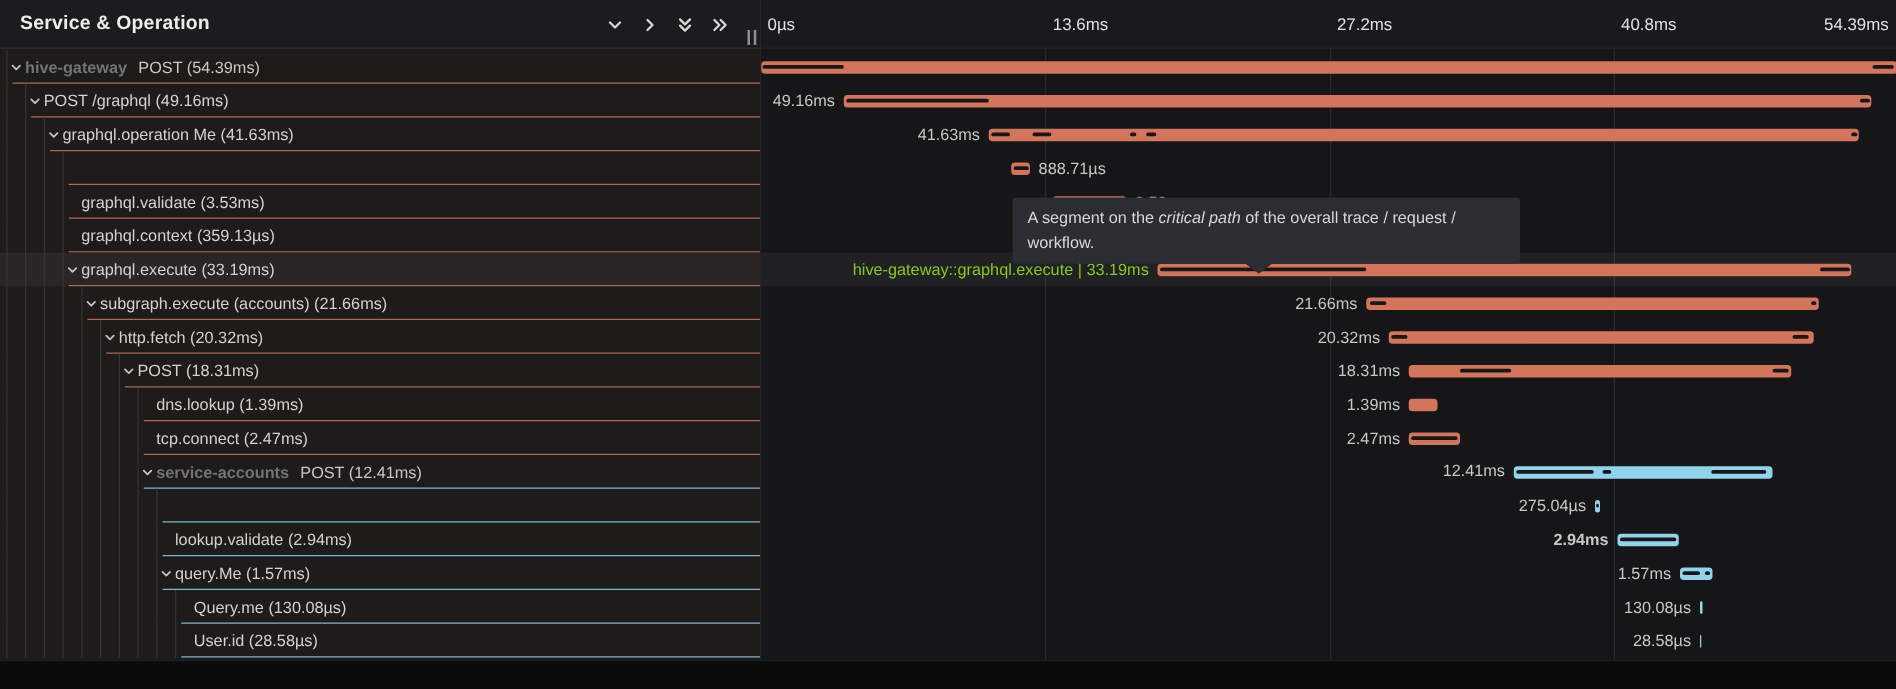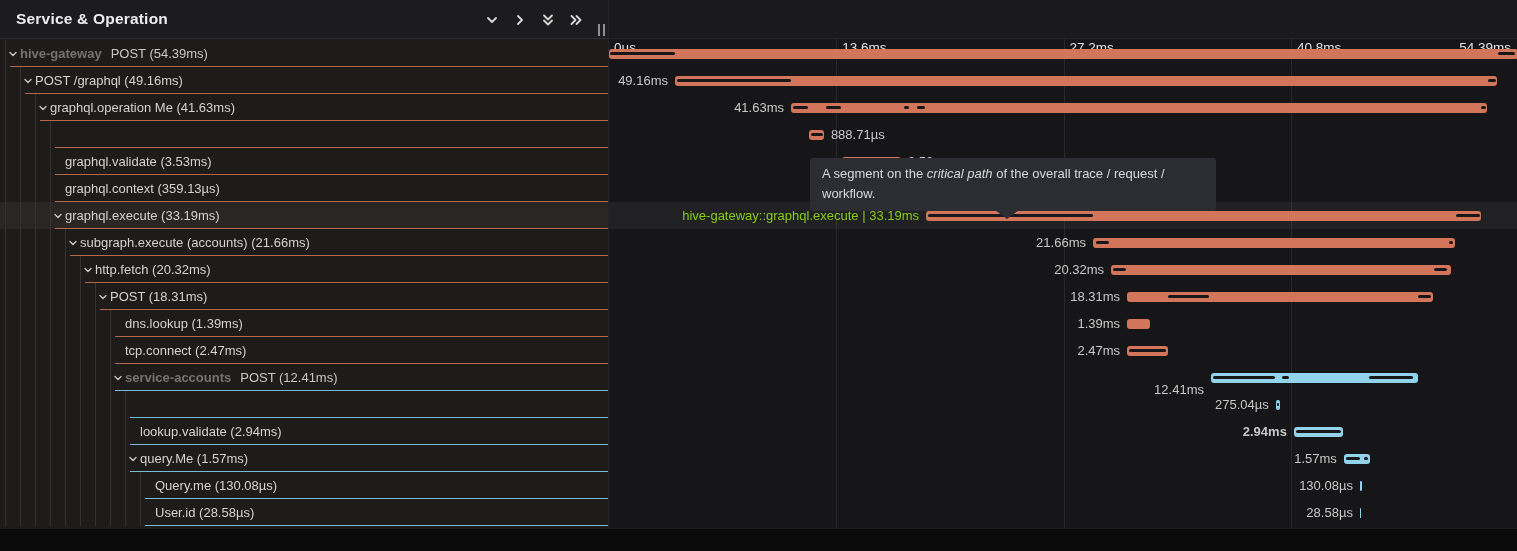--- a/index.html
+++ b/index.html
@@ -26,21 +26,21 @@
   .lrow .guide { position:absolute; top:0; bottom:0; width:1px; background:#343236; }
   .lrow .rowborder { position:absolute; bottom:0; right:0; height:1px; }
   .lrow .chev { position:absolute; top:9px; }
   .ltext { position:absolute; top:0; height:27px; line-height:27px; font-size:13px; color:#d4d1cf; white-space:nowrap; }
   .ltext .svc { font-weight:700; color:#737373; margin-right:9px; }
   .ltext .op { color:#c9c6c3; }
   
   .right-panel { position:absolute; left:608px; top:0; width:909px; height:528px; background:#161619; border-left:1px solid #242428; }
   .right-header { position:absolute; left:0; top:0; width:100%; height:39px; background:#1a191c; border-bottom:1px solid #232327; }
   .gridline { position:absolute; top:0; height:528px; width:1px; background:#29292d; }
-  .tick { position:absolute; top:0; height:47px; line-height:39px; font-size:13.5px; font-weight:500; color:#e2e2e4; white-space:nowrap;margin-top:28px; }
+  .tick { position:absolute; top:0; height:47px; line-height:39px; font-size:13.5px; font-weight:500; color:#e2e2e4; white-space:nowrap; }
   .hover-band { position:absolute; left:0; width:909px; height:27px; background:rgba(255,255,255,0.05); }
   .bar { position:absolute; height:10px; border-radius:3px; cursor:pointer; }
   .bar .seg { position:absolute; top:3.5px; height:3px; border-radius:1.5px; background:#18171a; }
   .blabel { position:absolute; height:27px; line-height:27px; font-size:13px; color:#c9c7c5; white-space:nowrap; }
   .blabel.hovlabel { color:#84cc16; }
   
   .tooltip {
     position:absolute; left:810px; top:158px; width:406px; z-index:10;
     background:#2b2d32; border-radius:3px; padding:6px 12px 7px 12px;
     font-size:13px; line-height:20px; color:#d6d8db;
@@ -360,21 +360,21 @@
         <span class="blabel" style="top: 310px; left: 511.092px; transform: translateX(-100%);">1.39ms</span>
         <div class="bar" style="top: 345.5px; left: 518.092px; width: 41.2802px; background: rgb(211, 117, 91);">
           <i class="seg" style="left: 1.67126px; width: 36.7678px; background: rgb(24, 23, 26);"></i>
         </div>
         <span class="blabel" style="top: 337px; left: 511.092px; transform: translateX(-100%);">2.47ms</span>
         <div class="bar" style="top: 372.5px; left: 601.989px; width: 207.404px; background: rgb(146, 211, 236);">
           <i class="seg" style="left: 2.00552px; width: 62.0039px; background: rgb(24, 23, 26);"></i>
           <i class="seg" style="left: 71.0287px; width: 7.01931px; background: rgb(24, 23, 26);"></i>
           <i class="seg" style="left: 157.934px; width: 43.9542px; background: rgb(24, 23, 26);"></i>
         </div>
-        <span class="blabel" style="top: 376px; left: 594.989px; transform: translateX(-100%);">12.41ms</span>
+        <span class="blabel" style="top: 363px; left: 594.989px; transform: translateX(-100%);">12.41ms</span>
         <div class="bar" style="top: 399.5px; left: 666.834px; width: 4.59664px; background: rgb(146, 211, 236);">
           <i class="seg" style="left: 1.00276px; width: 2.33977px; background: rgb(24, 23, 26);"></i>
         </div>
         <span class="blabel" style="top: 391px; left: 659.834px; transform: translateX(-100%);">275.04µs</span>
         <div class="bar" style="top: 426.5px; left: 684.884px; width: 49.1351px; background: rgb(146, 211, 236);">
           <i class="seg" style="left: 2.00552px; width: 45.1241px; background: rgb(24, 23, 26);"></i>
         </div>
         <span class="blabel" style="top: 418px; left: 677.884px; transform: translateX(-100%); font-weight: bold;">2.94ms</span>
         <div class="bar" style="top: 453.5px; left: 734.854px; width: 26.2388px; background: rgb(146, 211, 236);">
           <i class="seg" style="left: 2.00552px; width: 14.0386px; background: rgb(24, 23, 26);"></i>

